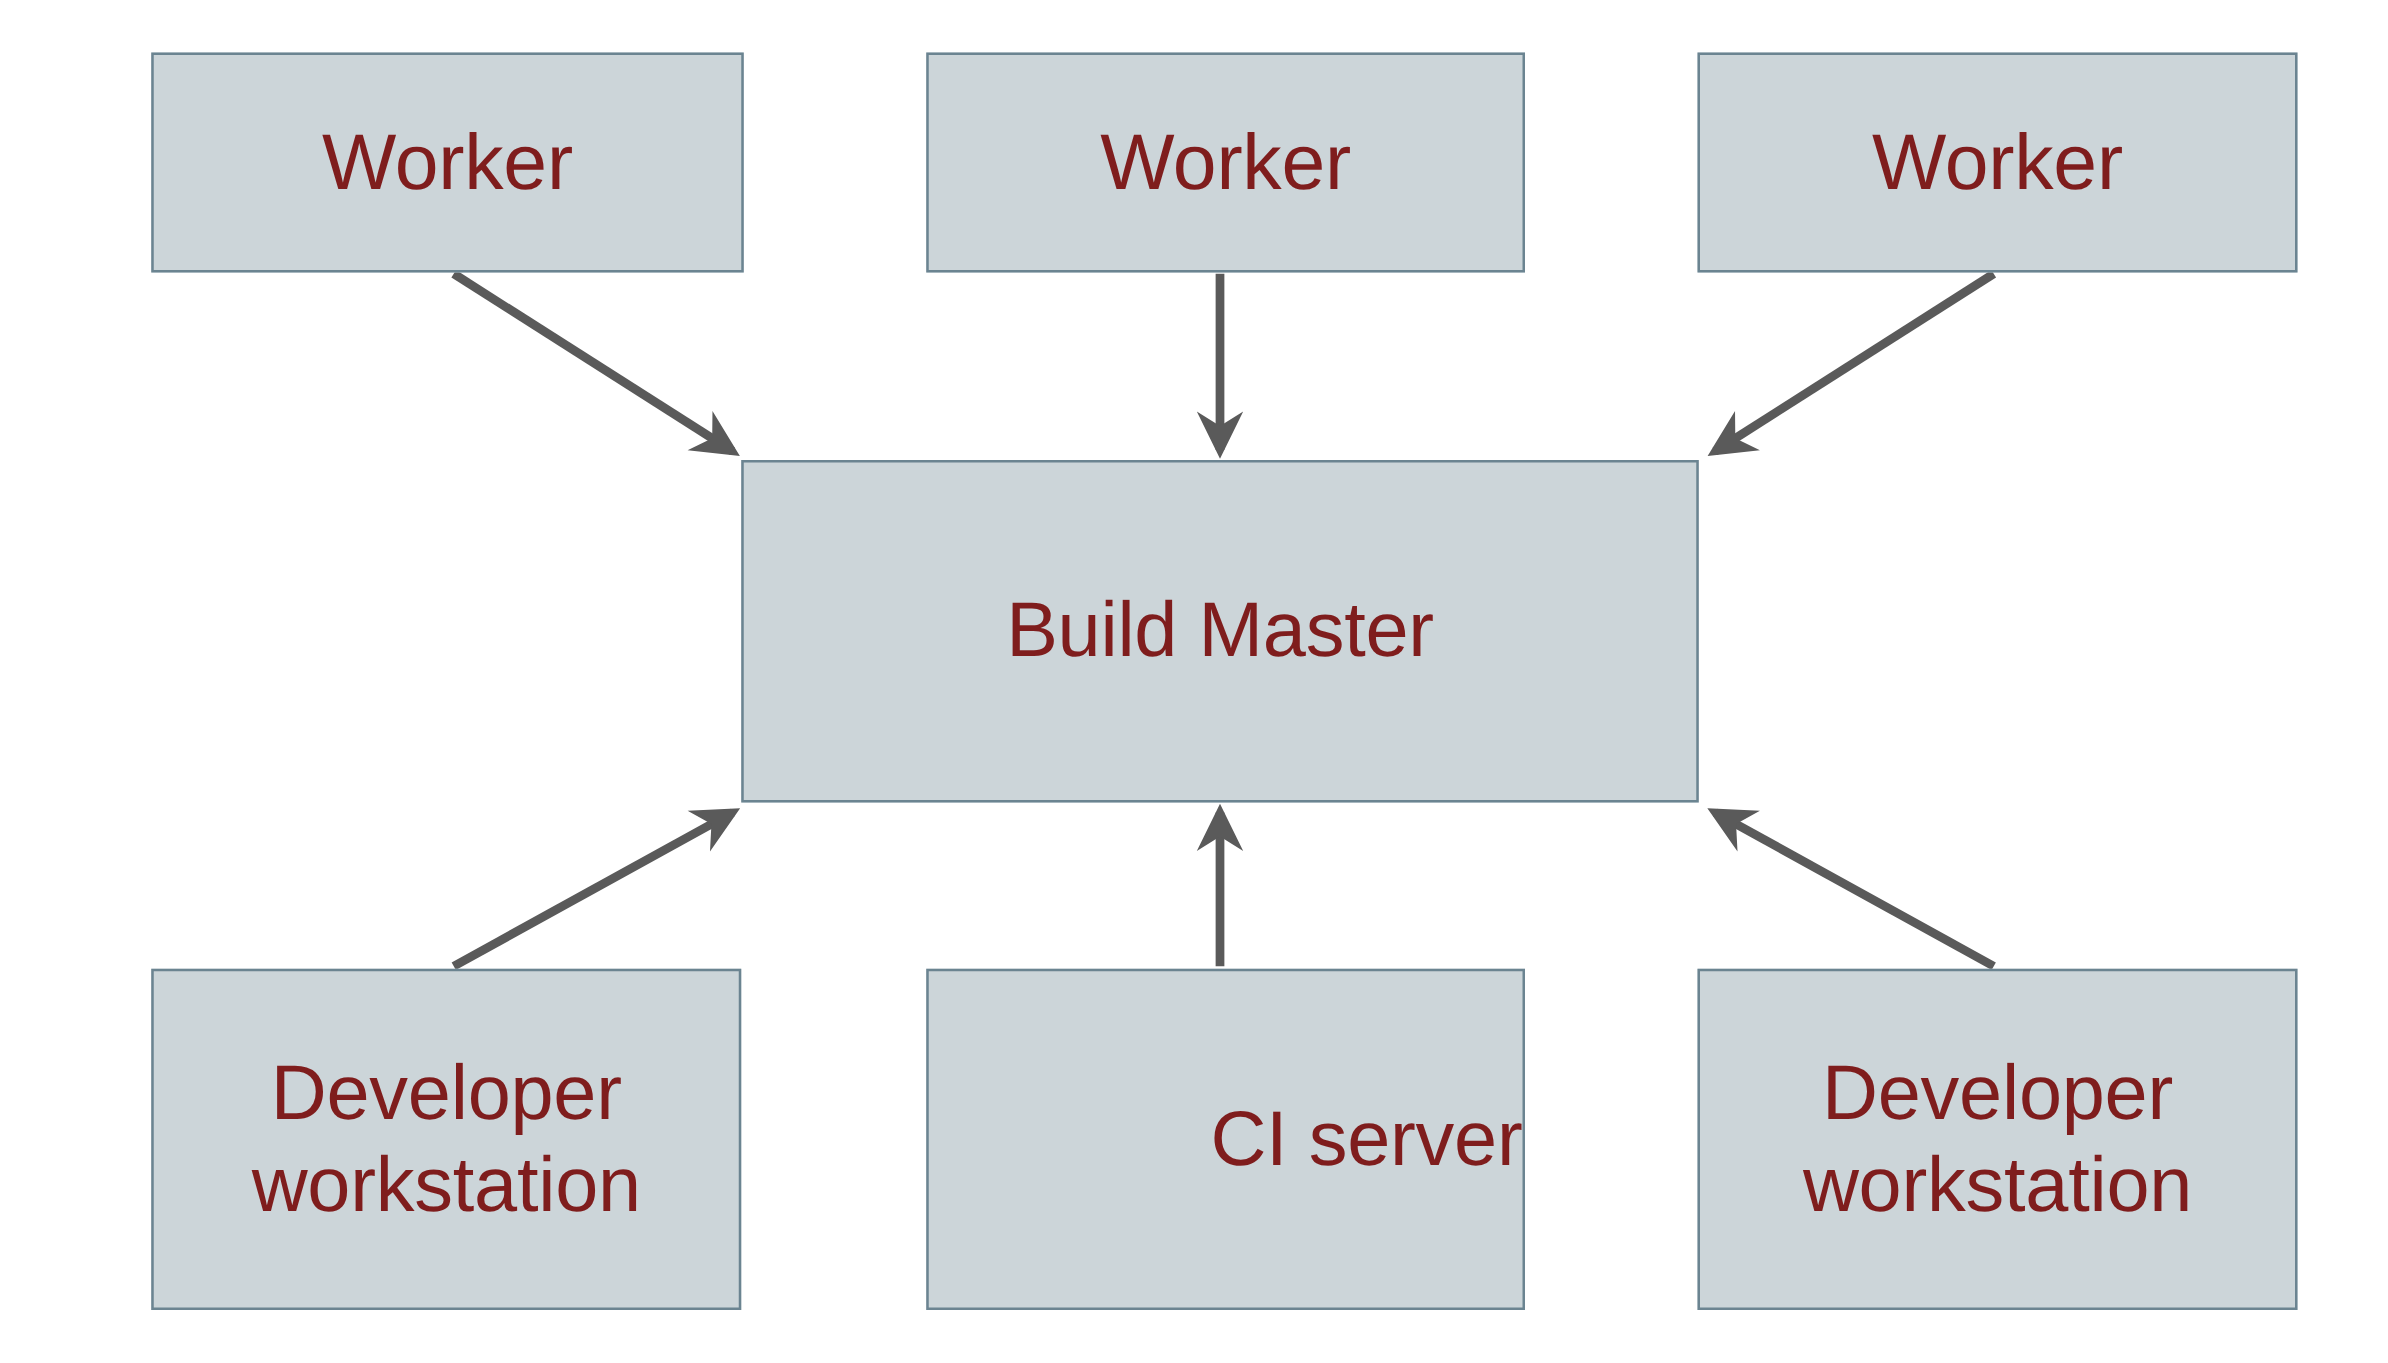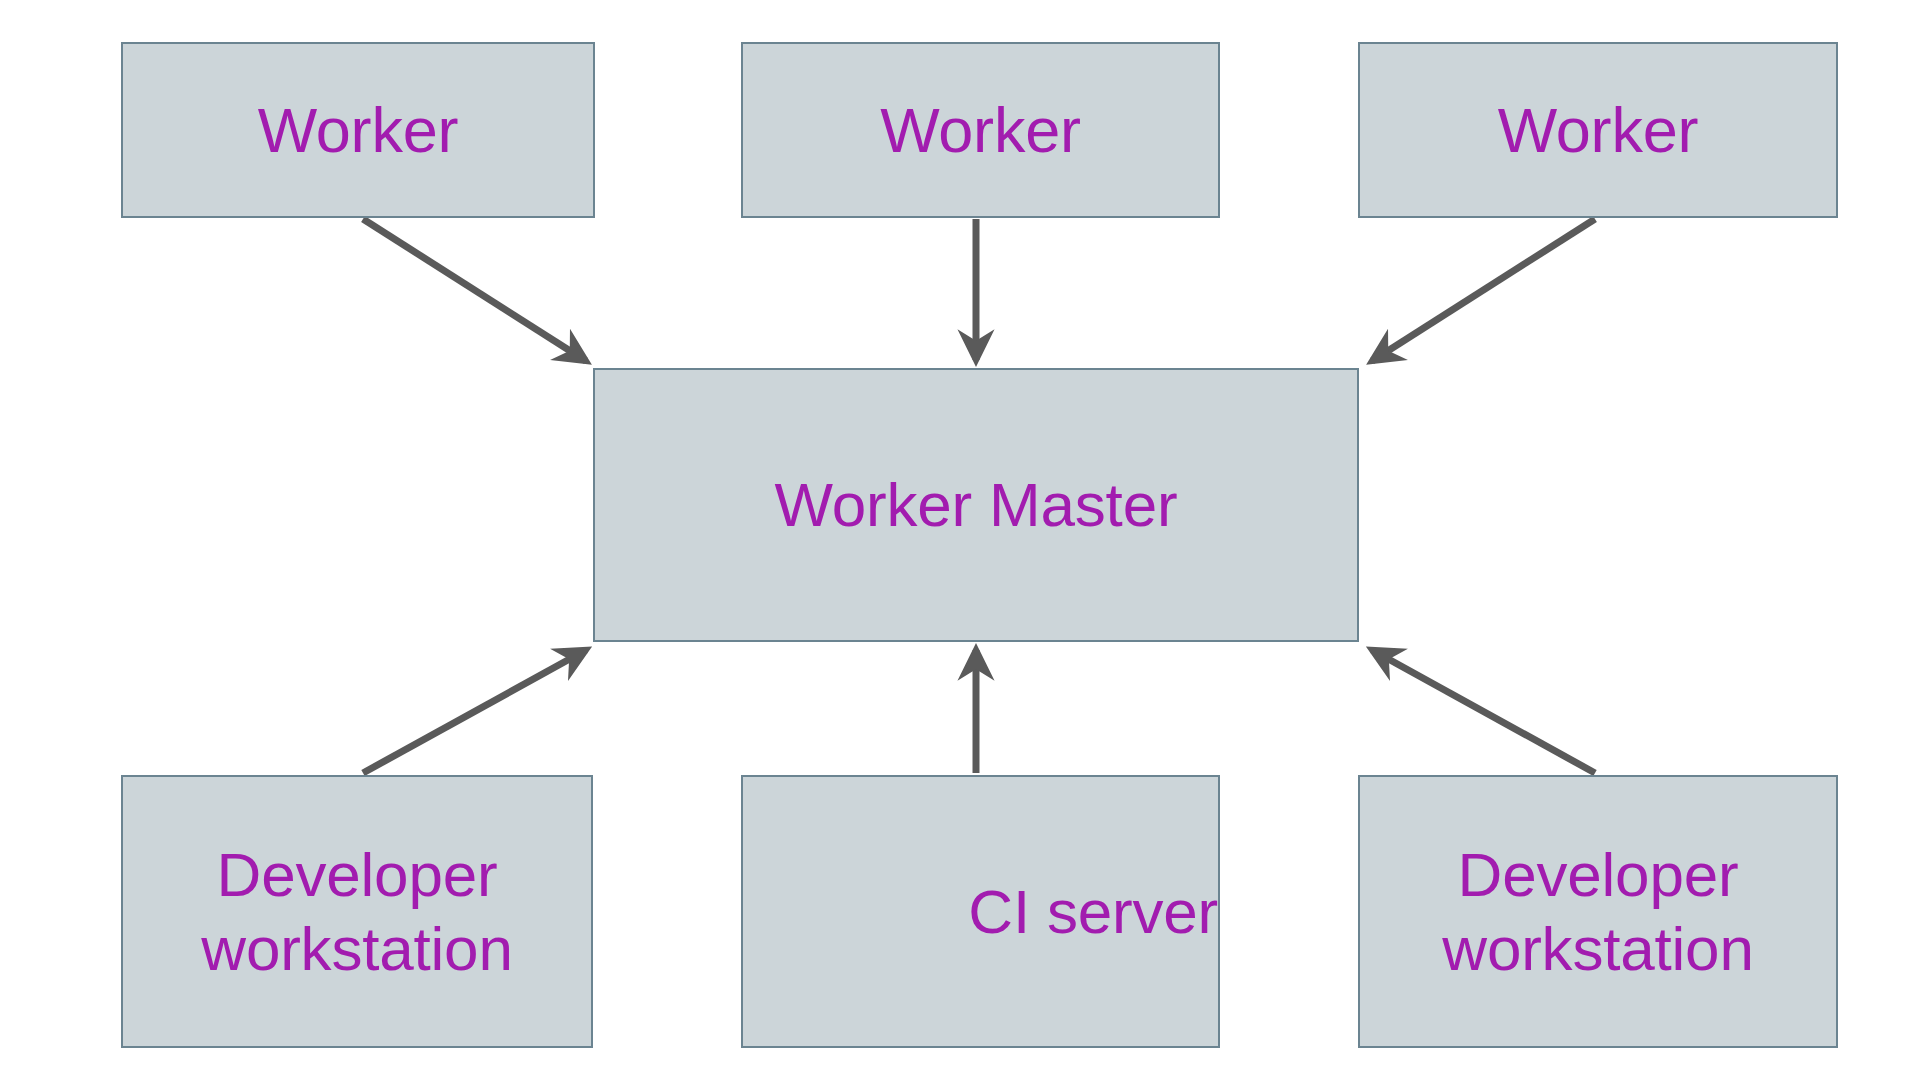--- a/index.html
+++ b/index.html
@@ -28,21 +28,21 @@
   }
   .node {
     position: absolute;
     box-sizing: border-box;
     background: #ccd5d9;
     border: 2px solid #6b8491;
     display: flex;
     align-items: center;
     justify-content: center;
     text-align: center;
-    color: #a21caf;
+    color: #7f1d1d;
     font-family: "Liberation Sans", sans-serif;
     font-weight: 400;
     line-height: 1.18;
     letter-spacing: -0.2px;
     white-space: pre-line;
   }
   .node-worker-1 { left: 121px; top: 42px;  width: 474px; height: 176px; font-size: 63px; }
   .node-worker-2 { left: 741px; top: 42px;  width: 479px; height: 176px; font-size: 63px; }
   .node-worker-3 { left: 1358px; top: 42px; width: 480px; height: 176px; font-size: 63px; }
   .node-master   { left: 593px; top: 368px; width: 766px; height: 274px; font-size: 62px; }
@@ -93,21 +93,21 @@
 
   <div class="node node-worker-2">
     <span>Worker</span>
   </div>
 
   <div class="node node-worker-3">
     <span>Worker</span>
   </div>
 
   <div class="node node-master">
-    <span>Worker Master</span>
+    <span>Build Master</span>
   </div>
 
   <div class="node node-dev-left">
     <span>Developer
 workstation</span>
   </div>
 
   <div class="node node-ci">
     <span>CI server</span>
   </div>

